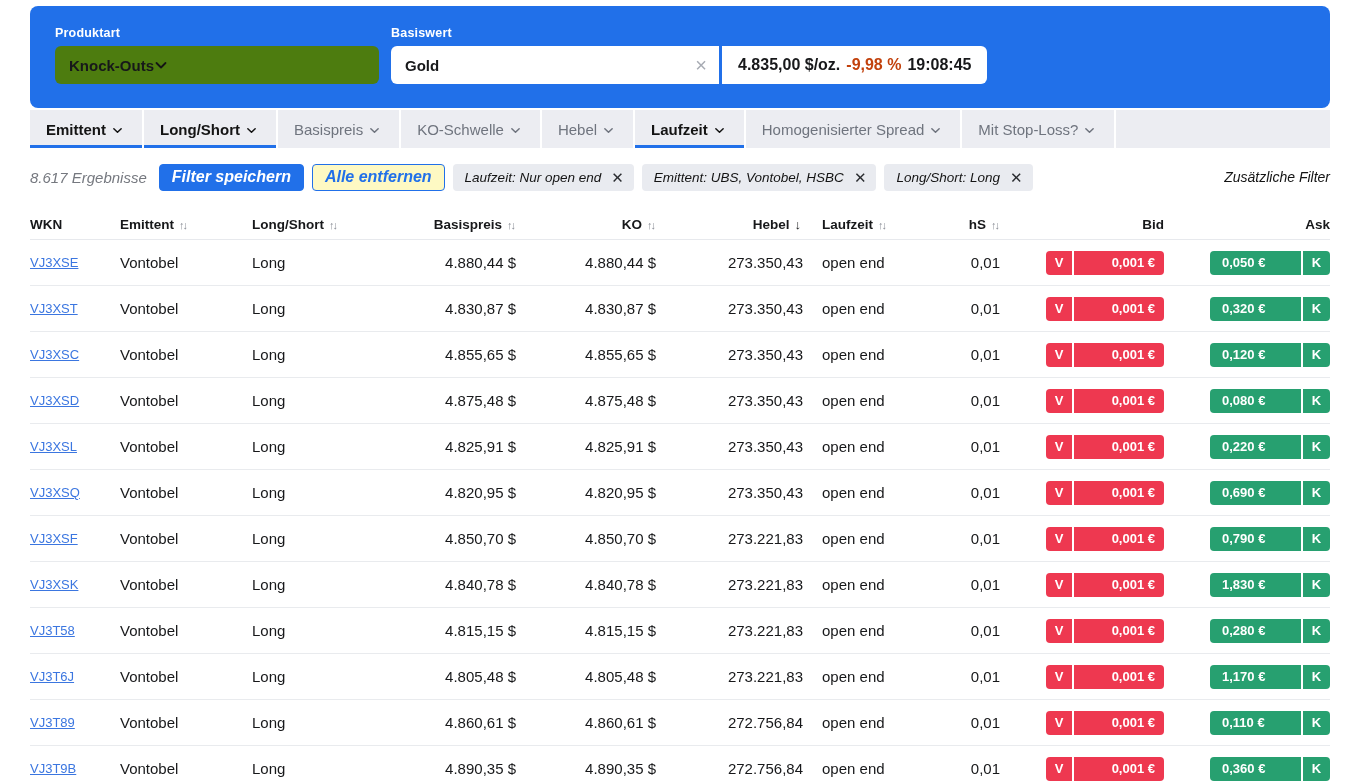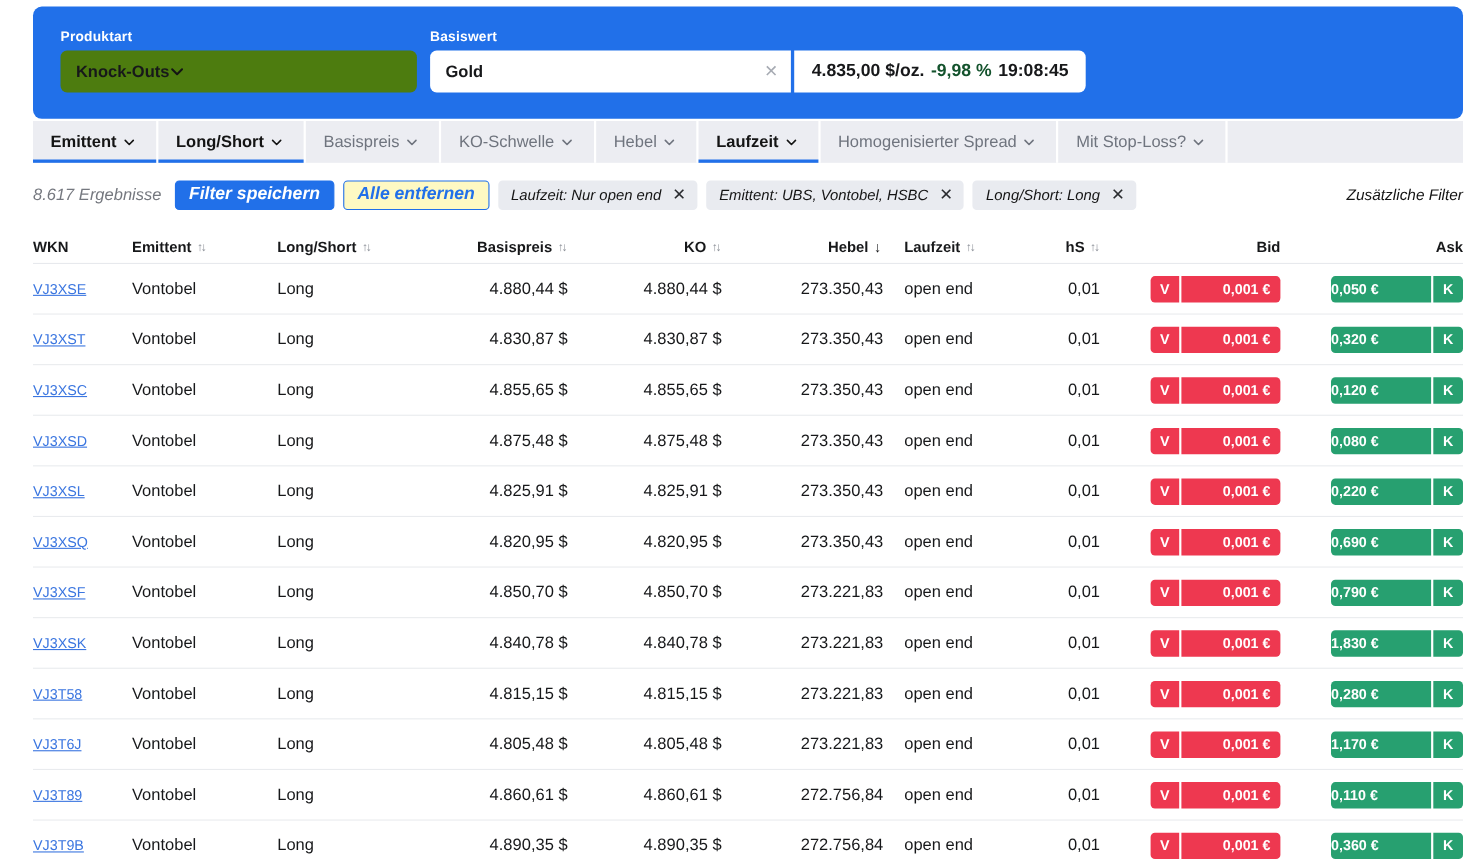--- a/index.html
+++ b/index.html
@@ -15,21 +15,21 @@
     align-items:center; justify-content:flex-start; padding:0 14px; cursor:pointer; }
   .selectbox .val { font-size:15px; font-weight:700; }
   .chev { width:14px; height:14px; display:inline-block; }
   .bw-group { display:flex; }
   .bw-input { width:328px; height:38px; background:#fff; border-radius:6px 0 0 6px;
     display:flex; align-items:center; justify-content:space-between; padding:0 12px 0 14px; }
   .bw-input .val { font-size:15px; font-weight:700; }
   .clear-x { color:#a7abb3; font-size:20px; line-height:1; cursor:pointer; font-weight:400; }
   .quote { margin-left:3px; height:38px; background:#fff; border-radius:0 6px 6px 0;
     display:flex; align-items:center; gap:6px; padding:0 16px; font-size:16px; font-weight:700; white-space:nowrap; }
-  .quote .neg { color:#14532d; }
+  .quote .neg { color:#c2410c; }
 
   
   .tabbar { position:absolute; left:30px; top:110px; width:1300px; height:38px;
     background:#ecedf2; display:flex; }
   .ftab { height:38px; display:flex; align-items:center; gap:6px; padding:0 16px;
     border-right:2px solid #fff; font-size:15px; color:#6f747e; font-weight:500;
     cursor:pointer; position:relative; white-space:nowrap; }
   .ftab.active { color:#141414; font-weight:700; }
   .ftab.active::after { content:""; position:absolute; left:0; right:0; bottom:0; height:3px; background:#2170e9; }
   .ftab .chev path { stroke:#6f747e; }
@@ -59,21 +59,21 @@
   .sorticon { font-size:11px; color:#8b8f97; letter-spacing:-2px; font-weight:400; padding-right:2px; }
   .sorticon.desc { font-size:13px; color:#17181a; letter-spacing:0; }
   .trow { height:46px; border-bottom:1px solid #e9ebee; font-size:15px; }
   .td { display:flex; align-items:center; }
   .wkn a { color:#3b76e0; text-decoration:underline; font-size:13px; cursor:pointer; }
   .badge { height:24px; display:flex; align-items:center; font-size:13px; font-weight:700;
     color:#fff; cursor:pointer; }
   .bid-wrap,.ask-wrap { display:flex; gap:2px; justify-content:flex-end; width:100%; }
   .bv { width:26px; justify-content:center; background:#ee3850; border-radius:4px 0 0 4px; }
   .bp { width:90px; justify-content:flex-end; padding-right:9px; background:#ee3850; border-radius:0 4px 4px 0; }
-  .ap { width:91px; justify-content:flex-start; background:#27a070; border-radius:4px 0 0 4px; }
+  .ap { width:91px; justify-content:flex-start; padding-left:12px; background:#27a070; border-radius:4px 0 0 4px; }
   .ak { width:27px; justify-content:center; background:#27a070; border-radius:0 4px 4px 0; }
 </style>
 </head>
 <body>
 
 <div class="page">
 
   <div class="hero">
     <div>
       <div class="field-label">Produktart</div>

